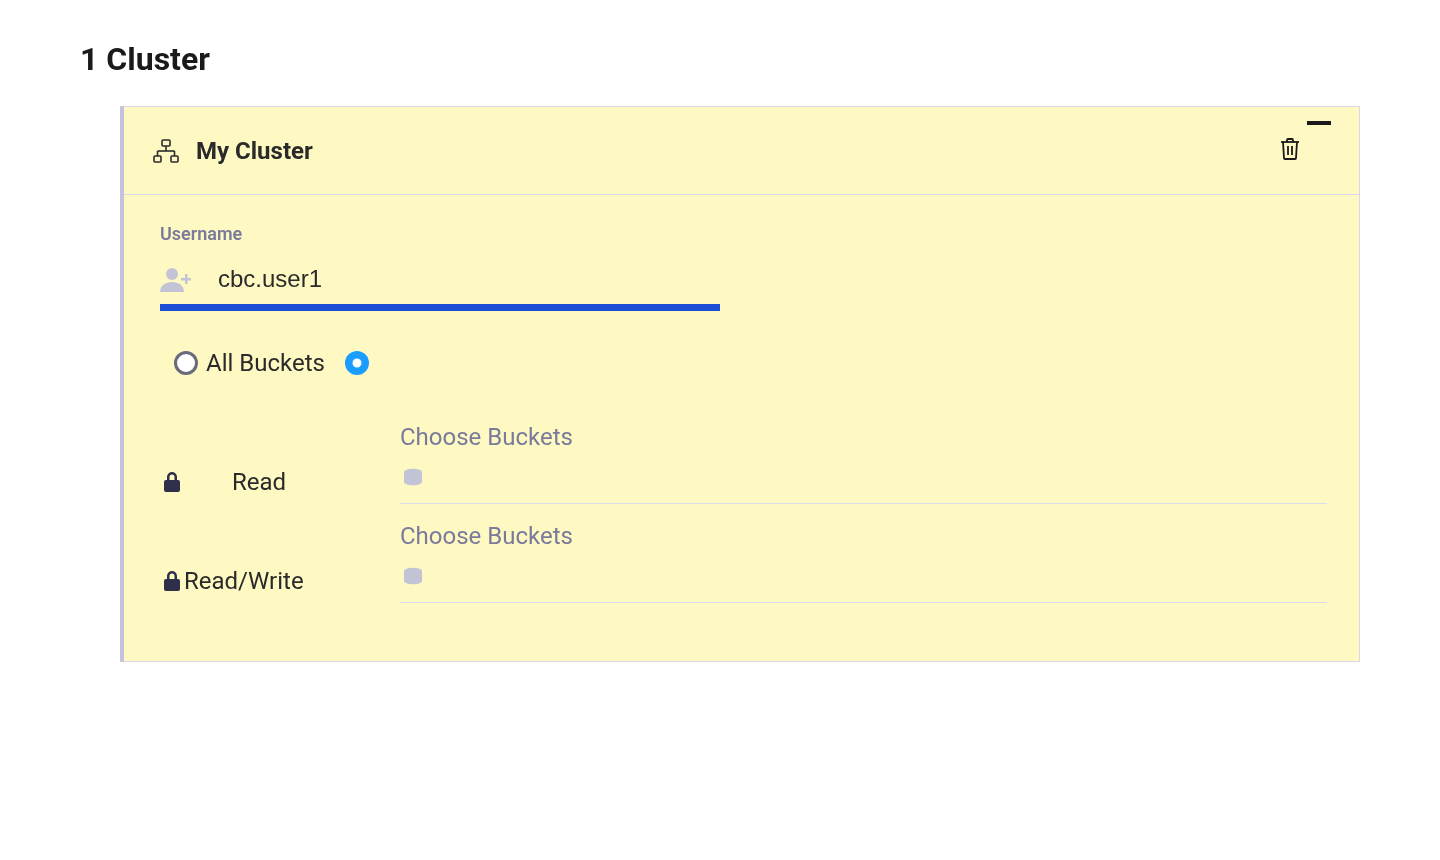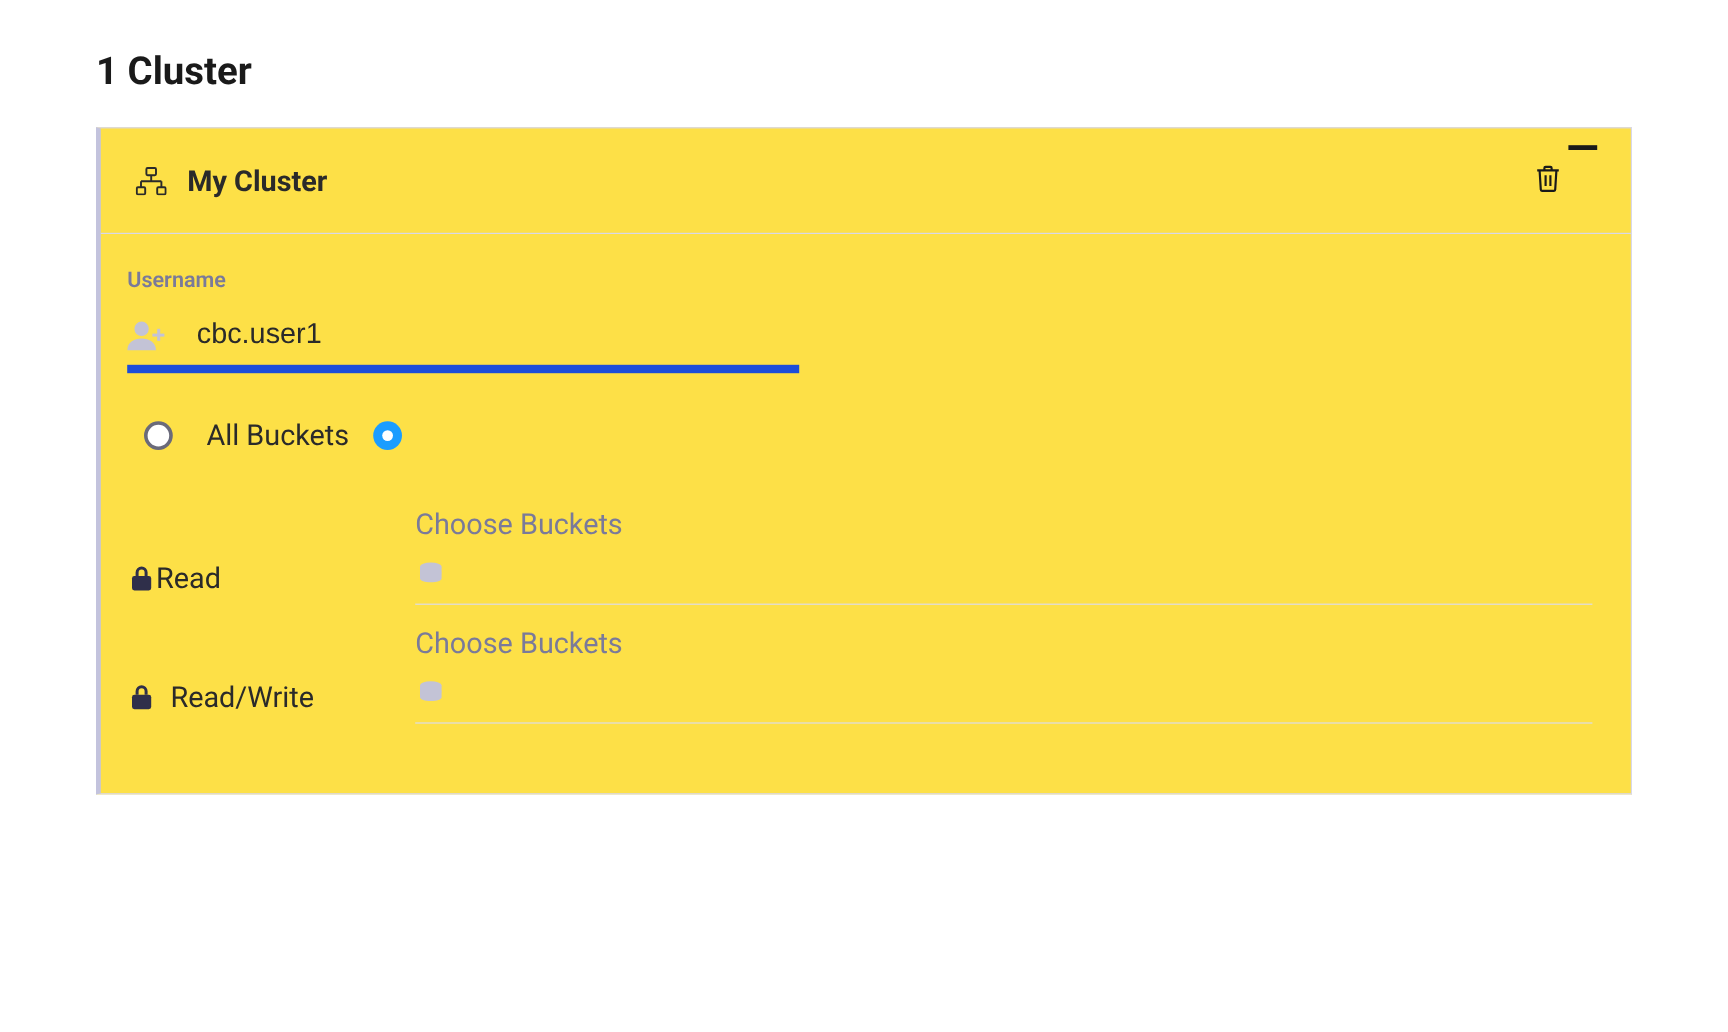--- a/index.html
+++ b/index.html
@@ -12,21 +12,22 @@
   }
   .page-title {
     font-size: 32px;
     font-weight: 700;
     color: #1a1a1a;
     margin-bottom: 28px;
   }
   .cluster-card {
     border: 1px solid #d8d8ea;
     border-left: 4px solid #c3c3dd;
-    background: #fde047;
+    background: #fef9c3;
+    margin-left: 40px;
   }
   .card-header {
     display: flex;
     align-items: center;
     padding: 24px 28px;
     border-bottom: 1px solid #d8d8ea;
     position: relative;
   }
   .cluster-icon {
     width: 28px;
@@ -63,21 +64,21 @@
     display: inline-flex;
     align-items: center;
   }
   .collapse-btn .bar {
     display: block;
     width: 24px;
     height: 4px;
     background: #1a1a1a;
   }
   .card-body {
-    padding: 28px 32px 40px 22px;
+    padding: 28px 32px 40px 36px;
   }
   .field-label {
     font-size: 18px;
     color: #7a7a9a;
     font-weight: 600;
     margin-bottom: 14px;
   }
   .username-row {
     display: flex;
     align-items: center;
@@ -107,21 +108,21 @@
   .radio-row {
     display: flex;
     align-items: center;
     gap: 12px;
     margin-bottom: 46px;
     padding-left: 14px;
   }
   .radio-item {
     display: inline-flex;
     align-items: center;
-    gap: 28px;
+    gap: 8px;
     cursor: pointer;
     margin-right: 8px;
   }
   .radio-circle {
     width: 24px;
     height: 24px;
     border-radius: 50%;
     position: relative;
     display: inline-block;
     flex-shrink: 0;
@@ -155,23 +156,23 @@
     margin-bottom: 18px;
   }
   .perm-left {
     display: flex;
     align-items: center;
     width: 240px;
     flex-shrink: 0;
     padding-bottom: 8px;
   }
   .perm-left.read {
+    gap: 48px;
   }
   .perm-left.readwrite {
-    gap: 12px;
   }
   .lock-icon {
     width: 24px;
     height: 24px;
     display: inline-flex;
     align-items: center;
     justify-content: center;
     color: #2f2f4a;
     flex-shrink: 0;
   }

